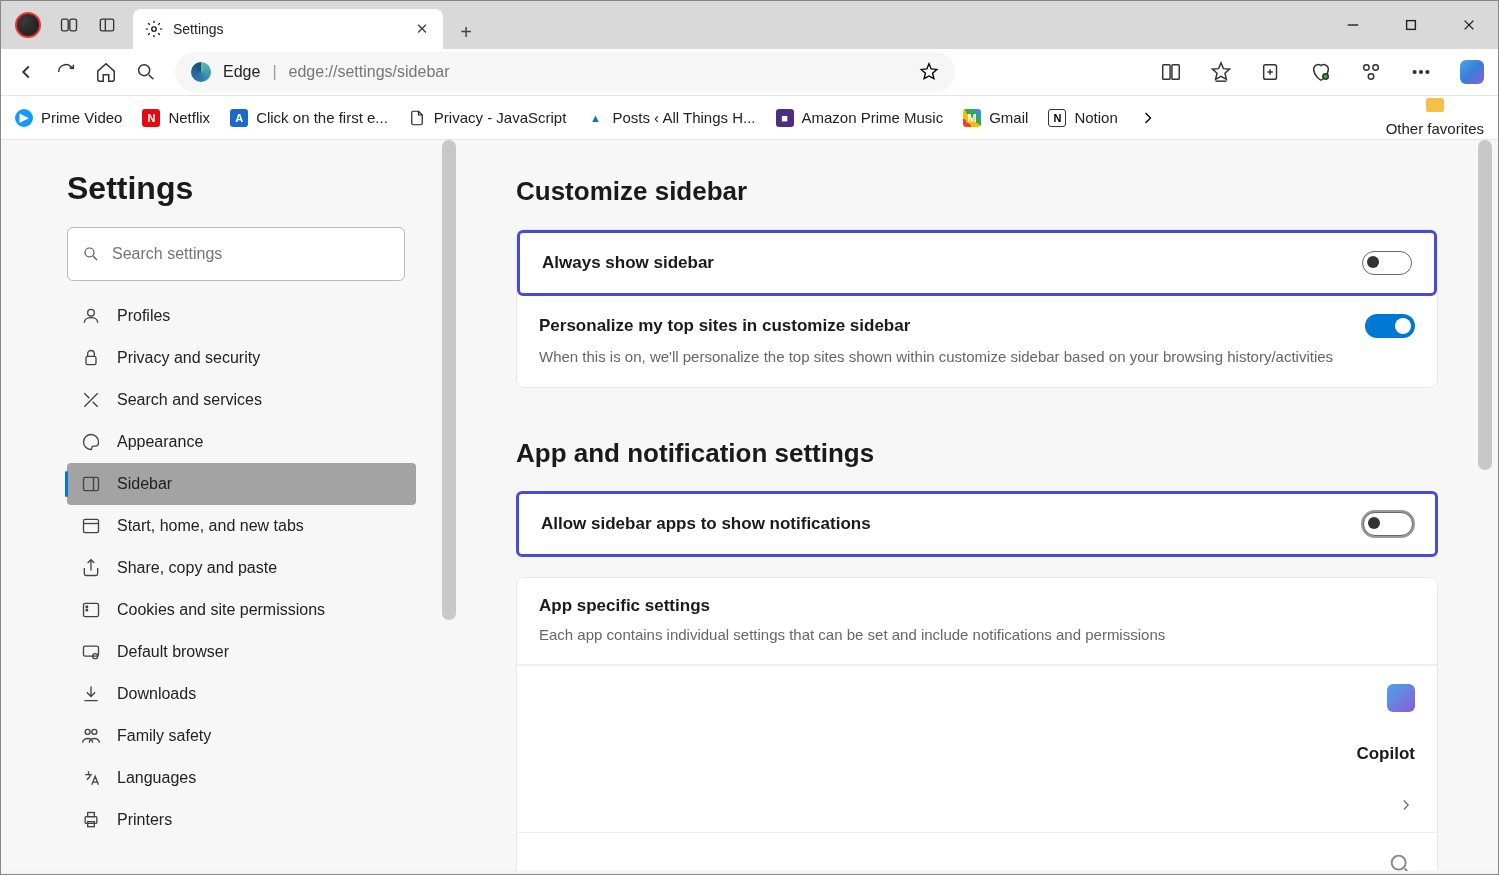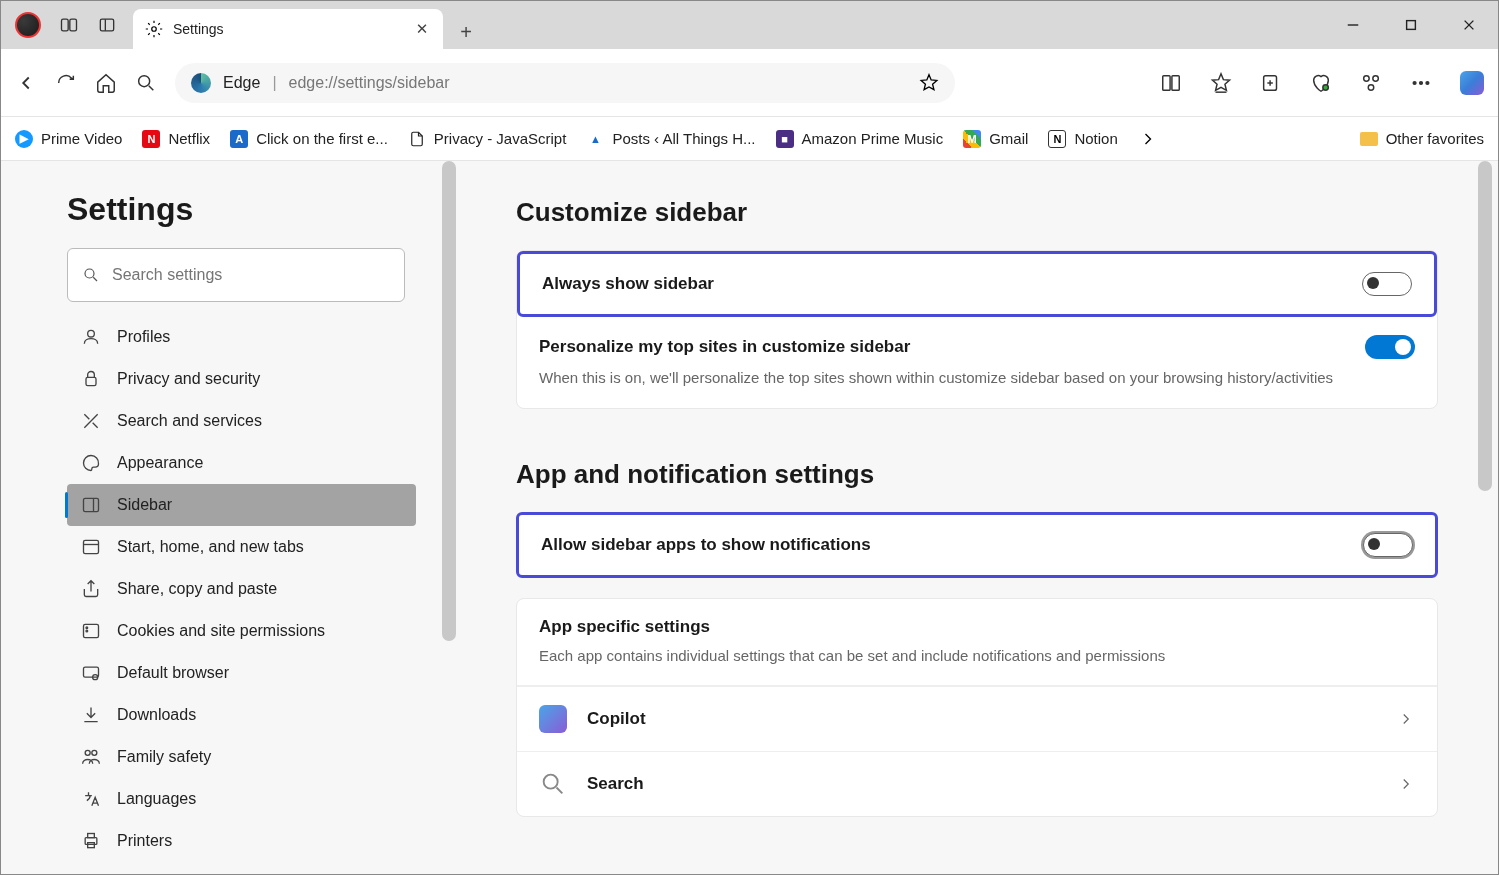--- a/index.html
+++ b/index.html
@@ -13,38 +13,38 @@
 .tab-strip { display: flex; align-items: flex-end; height: 48px; margin-left: 16px; }
 .tab { background: #fff; border-radius: 8px 8px 0 0; height: 40px; width: 310px; display: flex; align-items: center; padding: 0 12px; gap: 10px; margin-top: 8px; }
 .tab .gear { width: 18px; height: 18px; }
 .tab-title { font-size: 14px; color: #222; flex: 1; }
 .tab-close { width: 18px; height: 18px; display: flex; align-items: center; justify-content: center; cursor: pointer; font-size: 15px; color: #444; }
 .new-tab { width: 34px; height: 34px; display: flex; align-items: center; justify-content: center; font-size: 20px; color: #444; margin-left: 6px; cursor: pointer; }
 .win-controls { margin-left: auto; display: flex; }
 .win-btn { width: 58px; height: 40px; display: flex; align-items: center; justify-content: center; font-size: 14px; color: #222; }
 
 
-.toolbar { height: 68px; background: #fff; display: flex; align-items: center; padding: 0 14px; gap: 18px; border-bottom: 1px solid #e5e5e5; }
+.toolbar { height: 47px; background: #fff; display: flex; align-items: center; padding: 0 14px; gap: 18px; border-bottom: 1px solid #e5e5e5; }
 .tool-icon { width: 22px; height: 22px; display: flex; align-items: center; justify-content: center; color: #333; }
 .addr-bar { flex: 1; max-width: 780px; height: 40px; background: #f6f6f6; border-radius: 20px; display: flex; align-items: center; padding: 0 16px; gap: 12px; }
 .edge-logo { width: 20px; height: 20px; border-radius: 50%; background: conic-gradient(#5fbf9f, #2a7ab0, #1a4d7a); }
 .addr-edge { font-size: 16px; color: #222; }
 .addr-sep { color: #999; }
 .addr-url { font-size: 16px; color: #777; flex: 1; }
 .star-icon { width: 20px; height: 20px; }
 .toolbar-right { display: flex; align-items: center; gap: 28px; margin-left: auto; }
 .copilot-icon { width: 24px; height: 24px; background: linear-gradient(135deg, #4aa5e8, #3b7dd8, #8a5cd6); border-radius: 6px; }
 
 
 .bookmarks { height: 44px; background: #fff; display: flex; align-items: center; padding: 0 14px; gap: 20px; border-bottom: 1px solid #e5e5e5; }
 .bm-item { display: flex; align-items: center; gap: 8px; font-size: 15px; color: #222; white-space: nowrap; }
 .bm-icon { width: 18px; height: 18px; border-radius: 3px; display: flex; align-items: center; justify-content: center; font-size: 11px; font-weight: bold; color: #fff; }
 .bm-spacer { flex: 1; }
 .bm-chevron { width: 20px; height: 20px; }
-.other-fav { display: flex; align-items: center; gap: 8px; font-size: 15px; color: #222; }
+.other-fav { display: flex; align-items: center; gap: 8px; font-size: 15px; color: #222; flex-direction: column; }
 .folder-icon { width: 18px; height: 14px; background: #f5c04a; border-radius: 2px; }
 
 
 .main { display: flex; height: calc(875px - 48px - 52px - 44px); background: #f7f7f7; }
 
 
 .settings-sidebar { width: 455px; padding: 30px 40px 0 66px; overflow-y: auto; position: relative; }
 .settings-title { font-size: 32px; font-weight: 700; color: #1a1a1a; margin-bottom: 20px; }
 .search-box { width: 338px; height: 54px; border: 1px solid #bbb; border-radius: 6px; display: flex; align-items: center; padding: 0 14px; gap: 12px; margin-bottom: 14px; background: #fff; }
 .search-box svg { width: 18px; height: 18px; color: #555; }
@@ -66,21 +66,21 @@
 .setting-row-inner { display: flex; align-items: center; justify-content: space-between; }
 .setting-label { font-size: 17px; font-weight: 600; color: #1a1a1a; }
 .setting-desc { font-size: 15px; color: #666; margin-top: 8px; line-height: 1.5; }
 .highlighted { border: 3px solid #4a4ad8; border-radius: 6px; text-align: right; }
 .toggle { width: 50px; height: 24px; border-radius: 12px; position: relative; cursor: pointer; }
 .toggle.off { background: #fff; border: 1.5px solid #666; }
 .toggle.off .knob { width: 12px; height: 12px; background: #333; border-radius: 50%; position: absolute; left: 4px; top: 4px; }
 .toggle.on { background: #0078d4; }
 .toggle.on .knob { width: 16px; height: 16px; background: #fff; border-radius: 50%; position: absolute; right: 4px; top: 4px; }
 .toggle.outlined { box-shadow: 0 0 0 2px #999; }
-.app-row { display: flex; align-items: center; padding: 18px 22px; gap: 20px; border-top: 1px solid #eee; cursor: pointer; }
+.app-row { display: flex; align-items: flex-end; padding: 18px 22px; gap: 32px; border-top: 1px solid #eee; cursor: pointer; flex-direction: column; }
 .app-icon { width: 28px; height: 28px; }
 .app-name { font-size: 17px; font-weight: 600; color: #1a1a1a; flex: 1; }
 .chevron-right { width: 18px; height: 18px; color: #666; }
 
 .scrollbar-right { position: absolute; right: 6px; top: 0; width: 14px; height: 330px; background: #c8c8c8; border-radius: 7px; }
 
 svg { stroke: currentColor; fill: none; stroke-width: 1.6; }
 </style>
 </head>
 <body>

